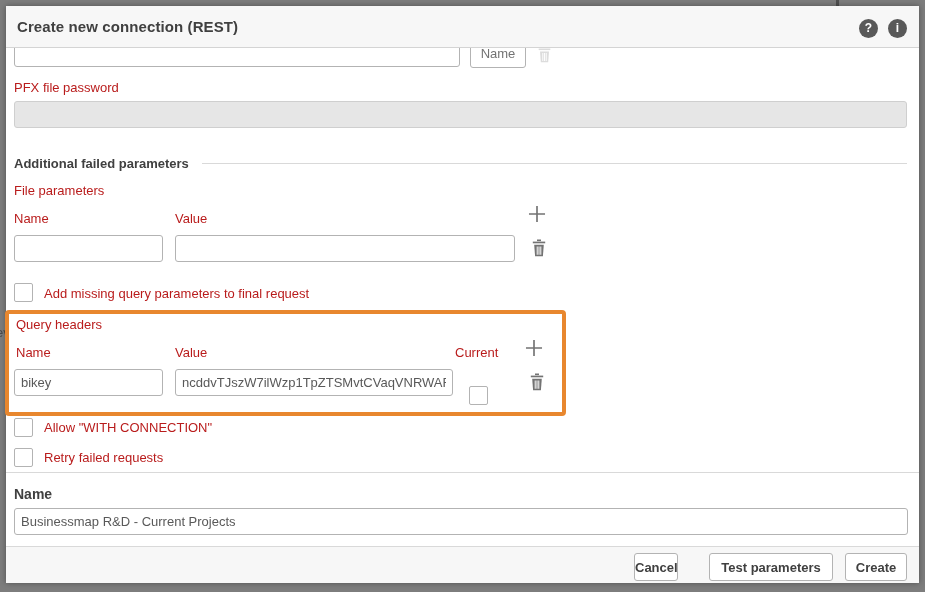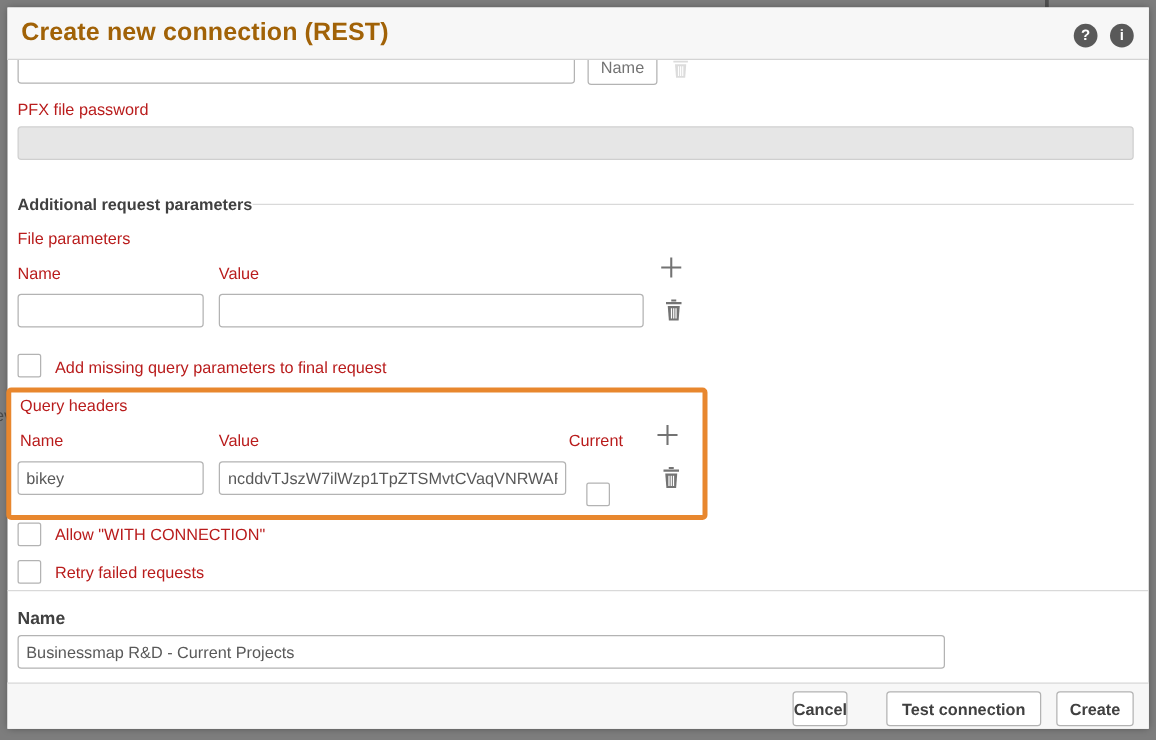--- a/index.html
+++ b/index.html
@@ -21,21 +21,21 @@
     position:absolute; left:6px; top:6px; width:913px; height:577px;
     background:#ffffff; z-index:1;
     box-shadow:0 0 6px rgba(0,0,0,.35);
   }
   .titlebar {
     position:absolute; left:0; top:0; width:913px; height:42px;
     background:#f7f7f7; border-bottom:1px solid #d4d4d4; z-index:3;
   }
   .titlebar h1 {
     position:absolute; left:11px; top:0; line-height:41px;
-    font-size:20px; font-weight:bold; color:#a16207; letter-spacing:.1px;
+    font-size:15px; font-weight:bold; color:#404040; letter-spacing:.1px;
   }
   .circle-icon {
     position:absolute; top:13px; width:19px; height:19px; border-radius:50%;
     background:#595959; color:#ffffff; font-size:12px; font-weight:bold;
     text-align:center; line-height:19px; cursor:pointer;
   }
   .icon-help { left:853px; }
   .icon-info { left:882px; }
 
   
@@ -91,21 +91,21 @@
   .qh-value-in   { left:169px; top:363px; width:278px; padding:0 3px 0 6px; }
   .cb-encrypt    { left:463px; top:380px; }
   .qh-trash      { left:523px; top:367px; }
 
   .cb-allow      { left:8px;  top:412px; }
   .lbl-allow     { left:38px; top:414px; }
   .cb-retry      { left:8px;  top:442px; }
   .lbl-retry     { left:38px; top:444px; }
   .divider-mid   { left:0; top:466px; width:913px; background:#d9d9d9; }
   .lbl-name      { left:8px;  top:480px; font-size:14px; }
-  .in-name       { left:8px;  top:502px; width:742px; height:28px; border-color:#999999; }
+  .in-name       { left:8px;  top:502px; width:894px; height:28px; border-color:#999999; }
 
   .footer {
     position:absolute; left:0; top:540px; width:913px; height:37px;
     background:#f7f7f7; border-top:1px solid #d9d9d9;
   }
   .btn-cancel { left:628px; top:547px; width:44px; }
   .btn-test   { left:703px; top:547px; width:124px; }
   .btn-create { left:839px; top:547px; width:62px; }
 </style>
 </head>
@@ -140,21 +140,21 @@
 
   <div class="titlebar">
     <h1>Create new connection (REST)</h1>
     <div class="circle-icon icon-help">?</div>
     <div class="circle-icon icon-info">i</div>
   </div>
 
   <span class="txt lbl-pfx">PFX file password</span>
   <input class="field in-pfx" type="password" disabled="" value="" style="">
 
-  <span class="txt-bold hdr-section">Additional request parameters</span>
+  <span class="txt-bold hdr-section">Additional failed parameters</span>
   <div class="hline line-section"></div>
 
   <span class="txt lbl-qp">File parameters</span>
   <span class="txt qp-name-h">Name</span>
   <span class="txt qp-value-h">Value</span>
   <span class="icon-btn qp-plus">
     <svg width="18" height="18" viewBox="0 0 18.4 18.4" stroke="#737373">
         <use href="#plus-glyph"></use>
       </svg>
   </span>
@@ -193,15 +193,15 @@
   <div class="checkbox cb-retry"></div>
   <span class="txt lbl-retry">Retry failed requests</span>
 
   <div class="hline divider-mid"></div>
 
   <span class="txt-bold lbl-name">Name</span>
   <input class="field in-name" type="text" readonly="" value="Businessmap R&amp;D - Current Projects" style="">
 
   <div class="footer"></div>
   <button class="btn btn-cancel">Cancel</button>
-  <button class="btn btn-test">Test connection</button>
+  <button class="btn btn-test">Test parameters</button>
   <button class="btn btn-create">Create</button>
 </div>
 
 </body></html>

